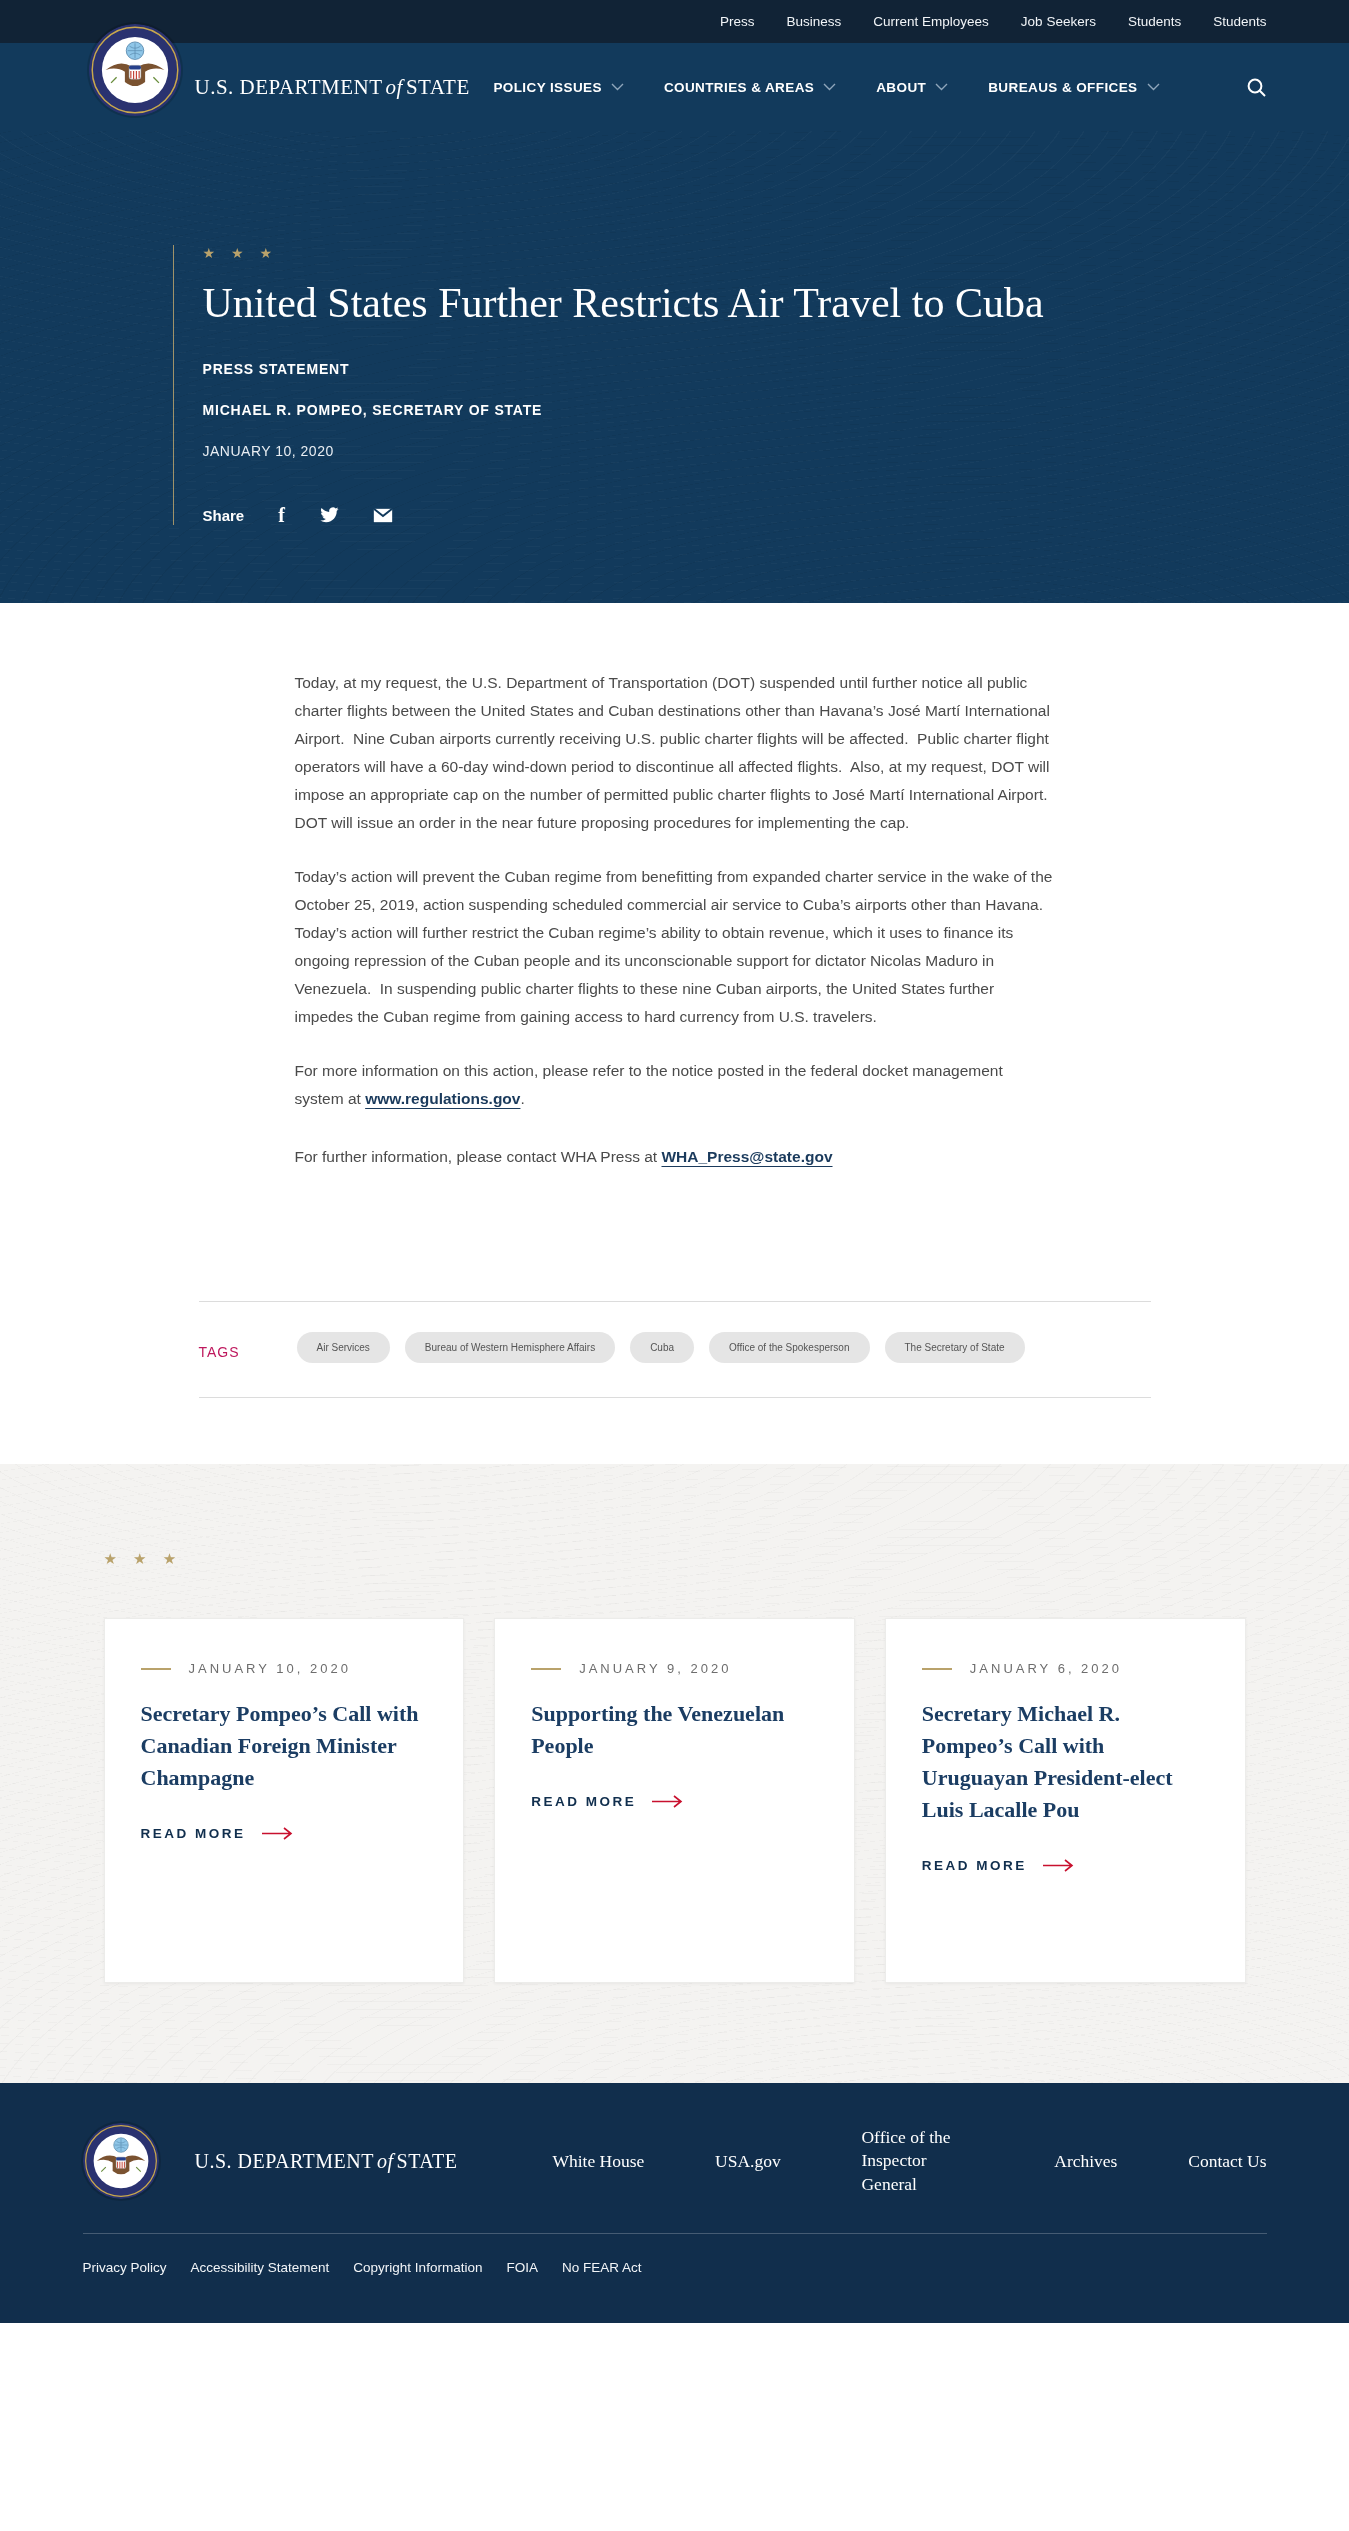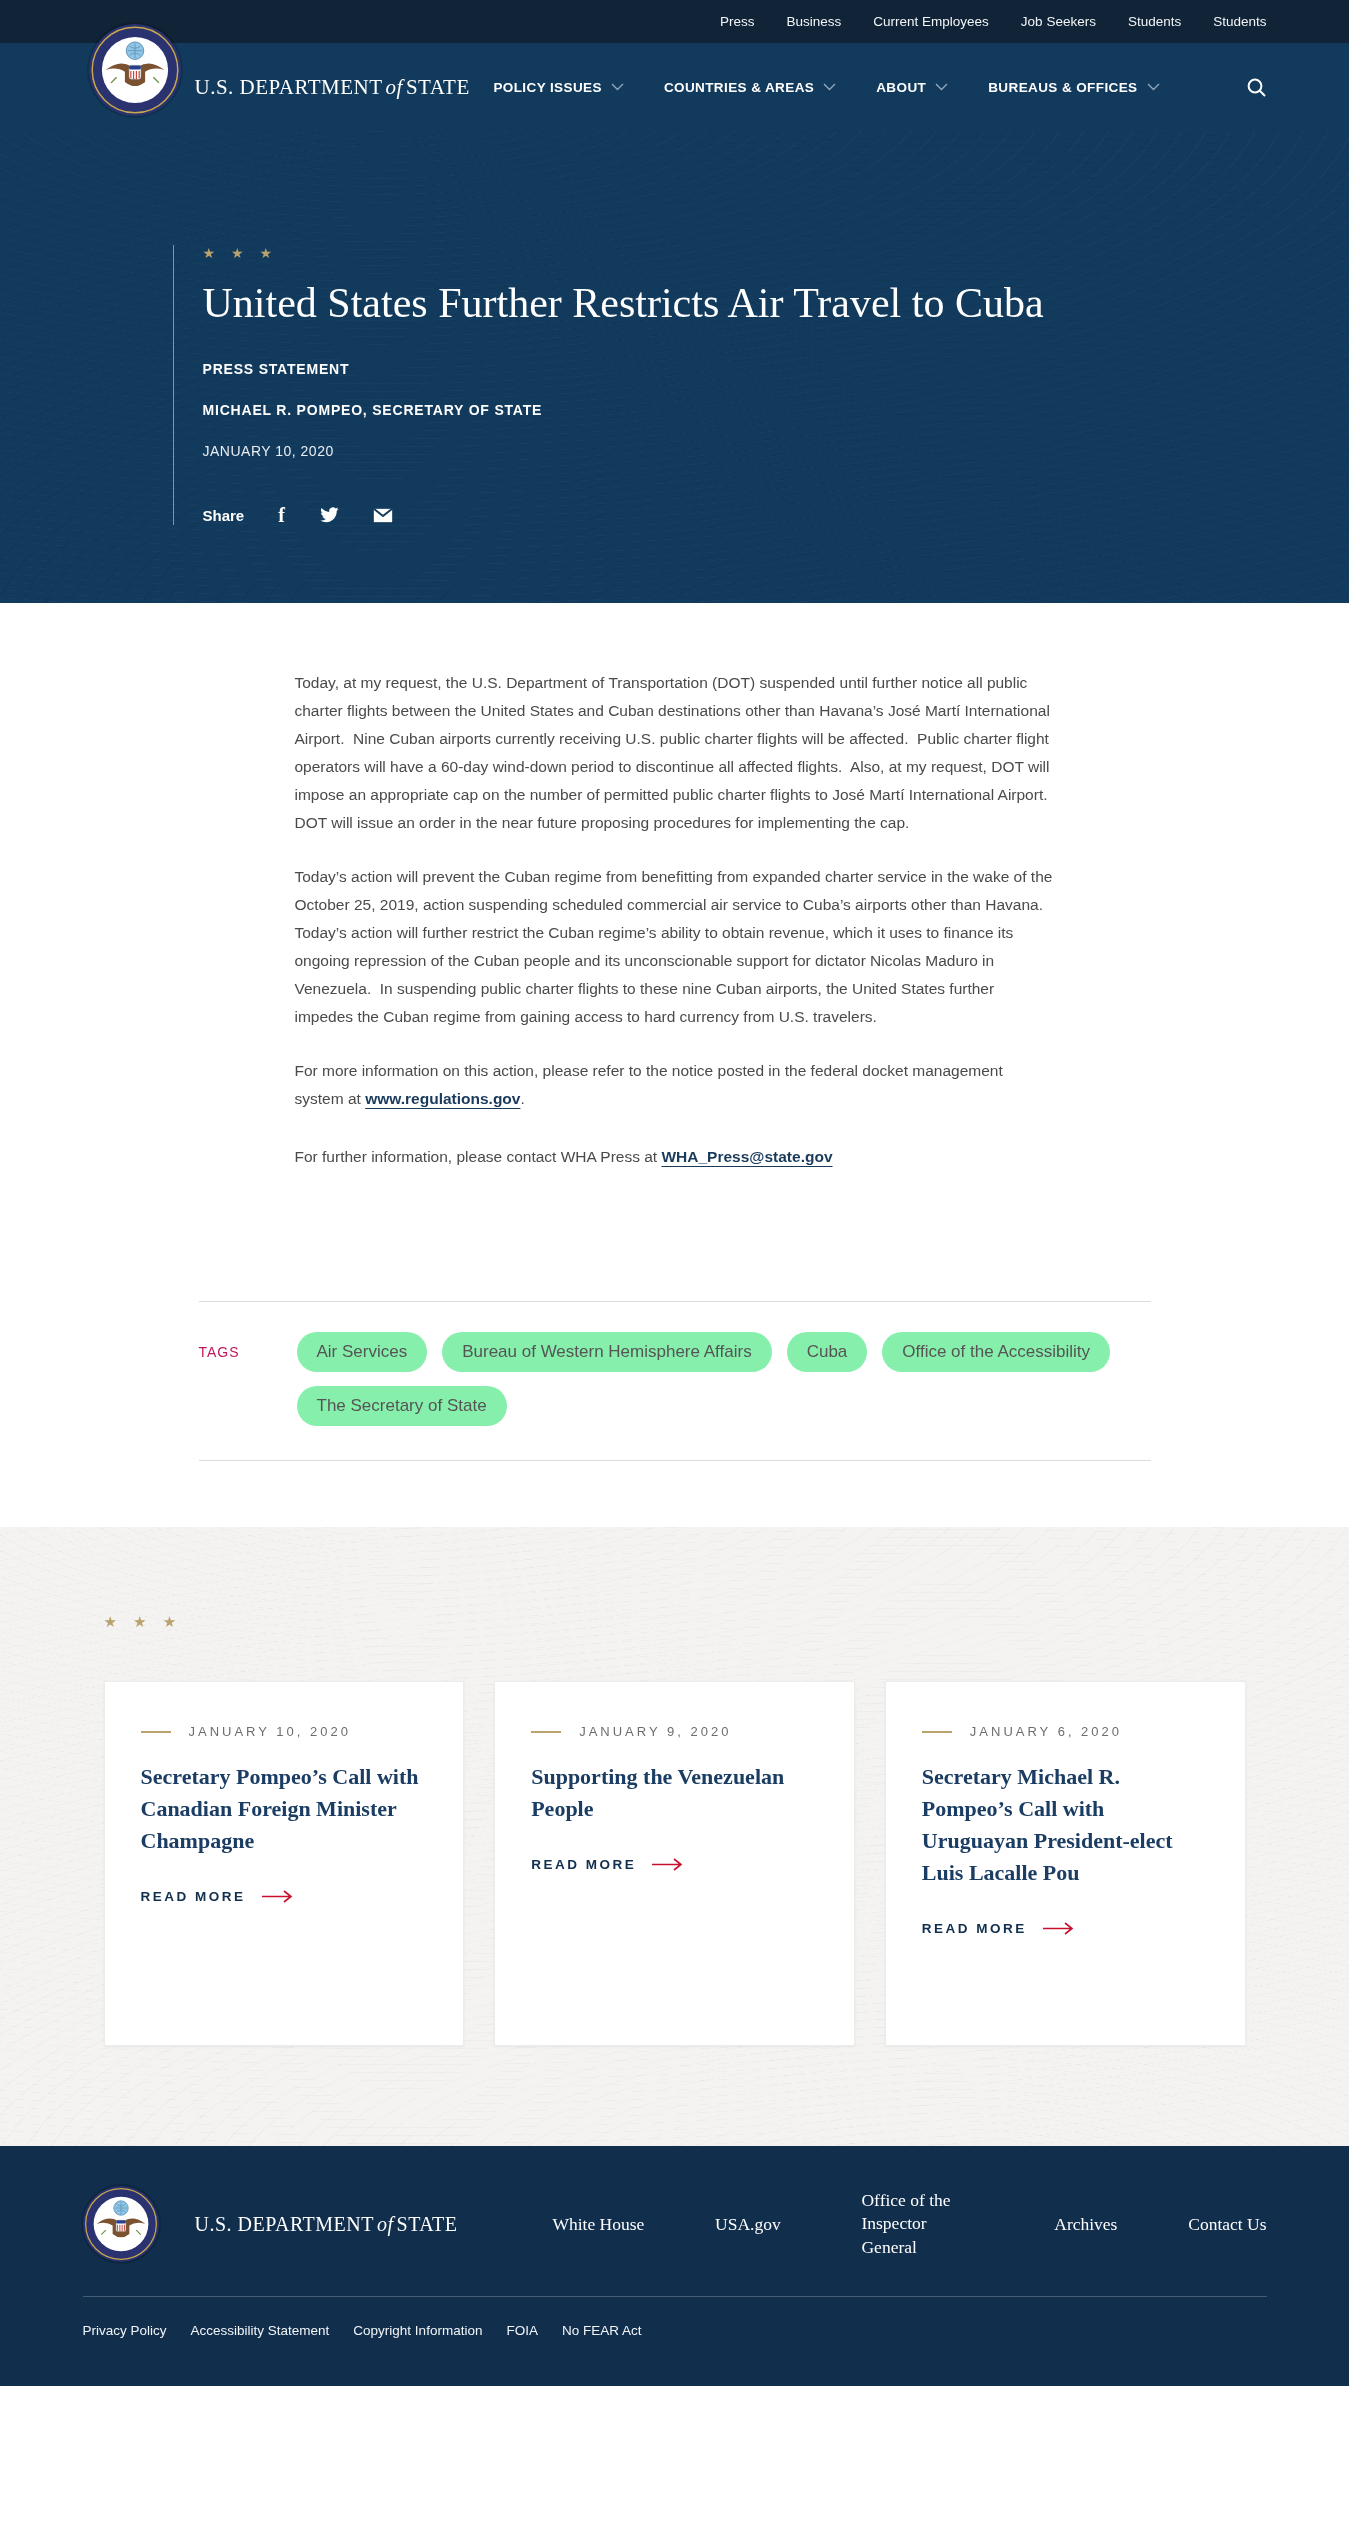--- a/index.html
+++ b/index.html
@@ -56,21 +56,21 @@
   .article { width:760px; margin:0 auto; padding-top:66px; font-size:15.5px; line-height:28px; color:#4a4a4a; }
   .article p { margin:0; white-space:pre-wrap; }
   .article p + p { margin-top:26px; }
   .article .gap-lg { margin-top:30px; }
   .article a.body-link { color:#1a3a5c; font-weight:bold; text-decoration:underline; text-underline-offset:4px; }
 
   
   .tags-wrap { width:952px; margin:130px auto 0; border-top:1px solid #dcdcdc; border-bottom:1px solid #dcdcdc; padding:30px 0 34px; display:flex; }
   .tags-label { font-size:14px; color:#be185d; letter-spacing:1px; width:98px; flex-shrink:0; padding-top:12px; }
   .tags-list { display:flex; flex-wrap:wrap; gap:14px 15px; }
-  .tag-pill { background:#86efac; border-radius:22px; padding:10px 20px; font-size:17px; color:#555; white-space:nowrap; }
+  .tag-pill { background:#e5e5e5; border-radius:22px; padding:10px 20px; font-size:10px; color:#555; white-space:nowrap; }
 
   
   .related {
     background-color:#f4f3f1;
     background-image:
       repeating-radial-gradient(ellipse 140px 46px at 30% -10%, rgba(0,0,0,0.022) 0 1.5px, rgba(0,0,0,0) 1.5px 24px),
       repeating-radial-gradient(ellipse 140px 46px at 70% 110%, rgba(0,0,0,0.022) 0 1.5px, rgba(0,0,0,0) 1.5px 24px);
     padding:86px 0 100px;
   }
   .related-inner { width:1142px; margin:0 auto; }
@@ -199,21 +199,21 @@
     <p><span>For more information on this action, please refer to the notice posted in the federal docket management system at </span><a class="body-link">www.regulations.gov</a><span>.</span></p>
     <p class="gap-lg"><span>For further information, please contact WHA Press at </span><a class="body-link">WHA_Press@state.gov</a></p>
   </div>
 
   <div class="tags-wrap">
     <div class="tags-label">TAGS</div>
     <div class="tags-list">
       <a class="tag-pill">Air Services</a>
       <a class="tag-pill">Bureau of Western Hemisphere Affairs</a>
       <a class="tag-pill">Cuba</a>
-      <a class="tag-pill">Office of the Accessibility</a>
+      <a class="tag-pill">Office of the Spokesperson</a>
       <a class="tag-pill">The Secretary of State</a>
     </div>
   </div>
 </div>
 
 <div class="related">
   <div class="related-inner">
     <div class="stars">★ ★ ★</div>
     <div class="cards">
 

